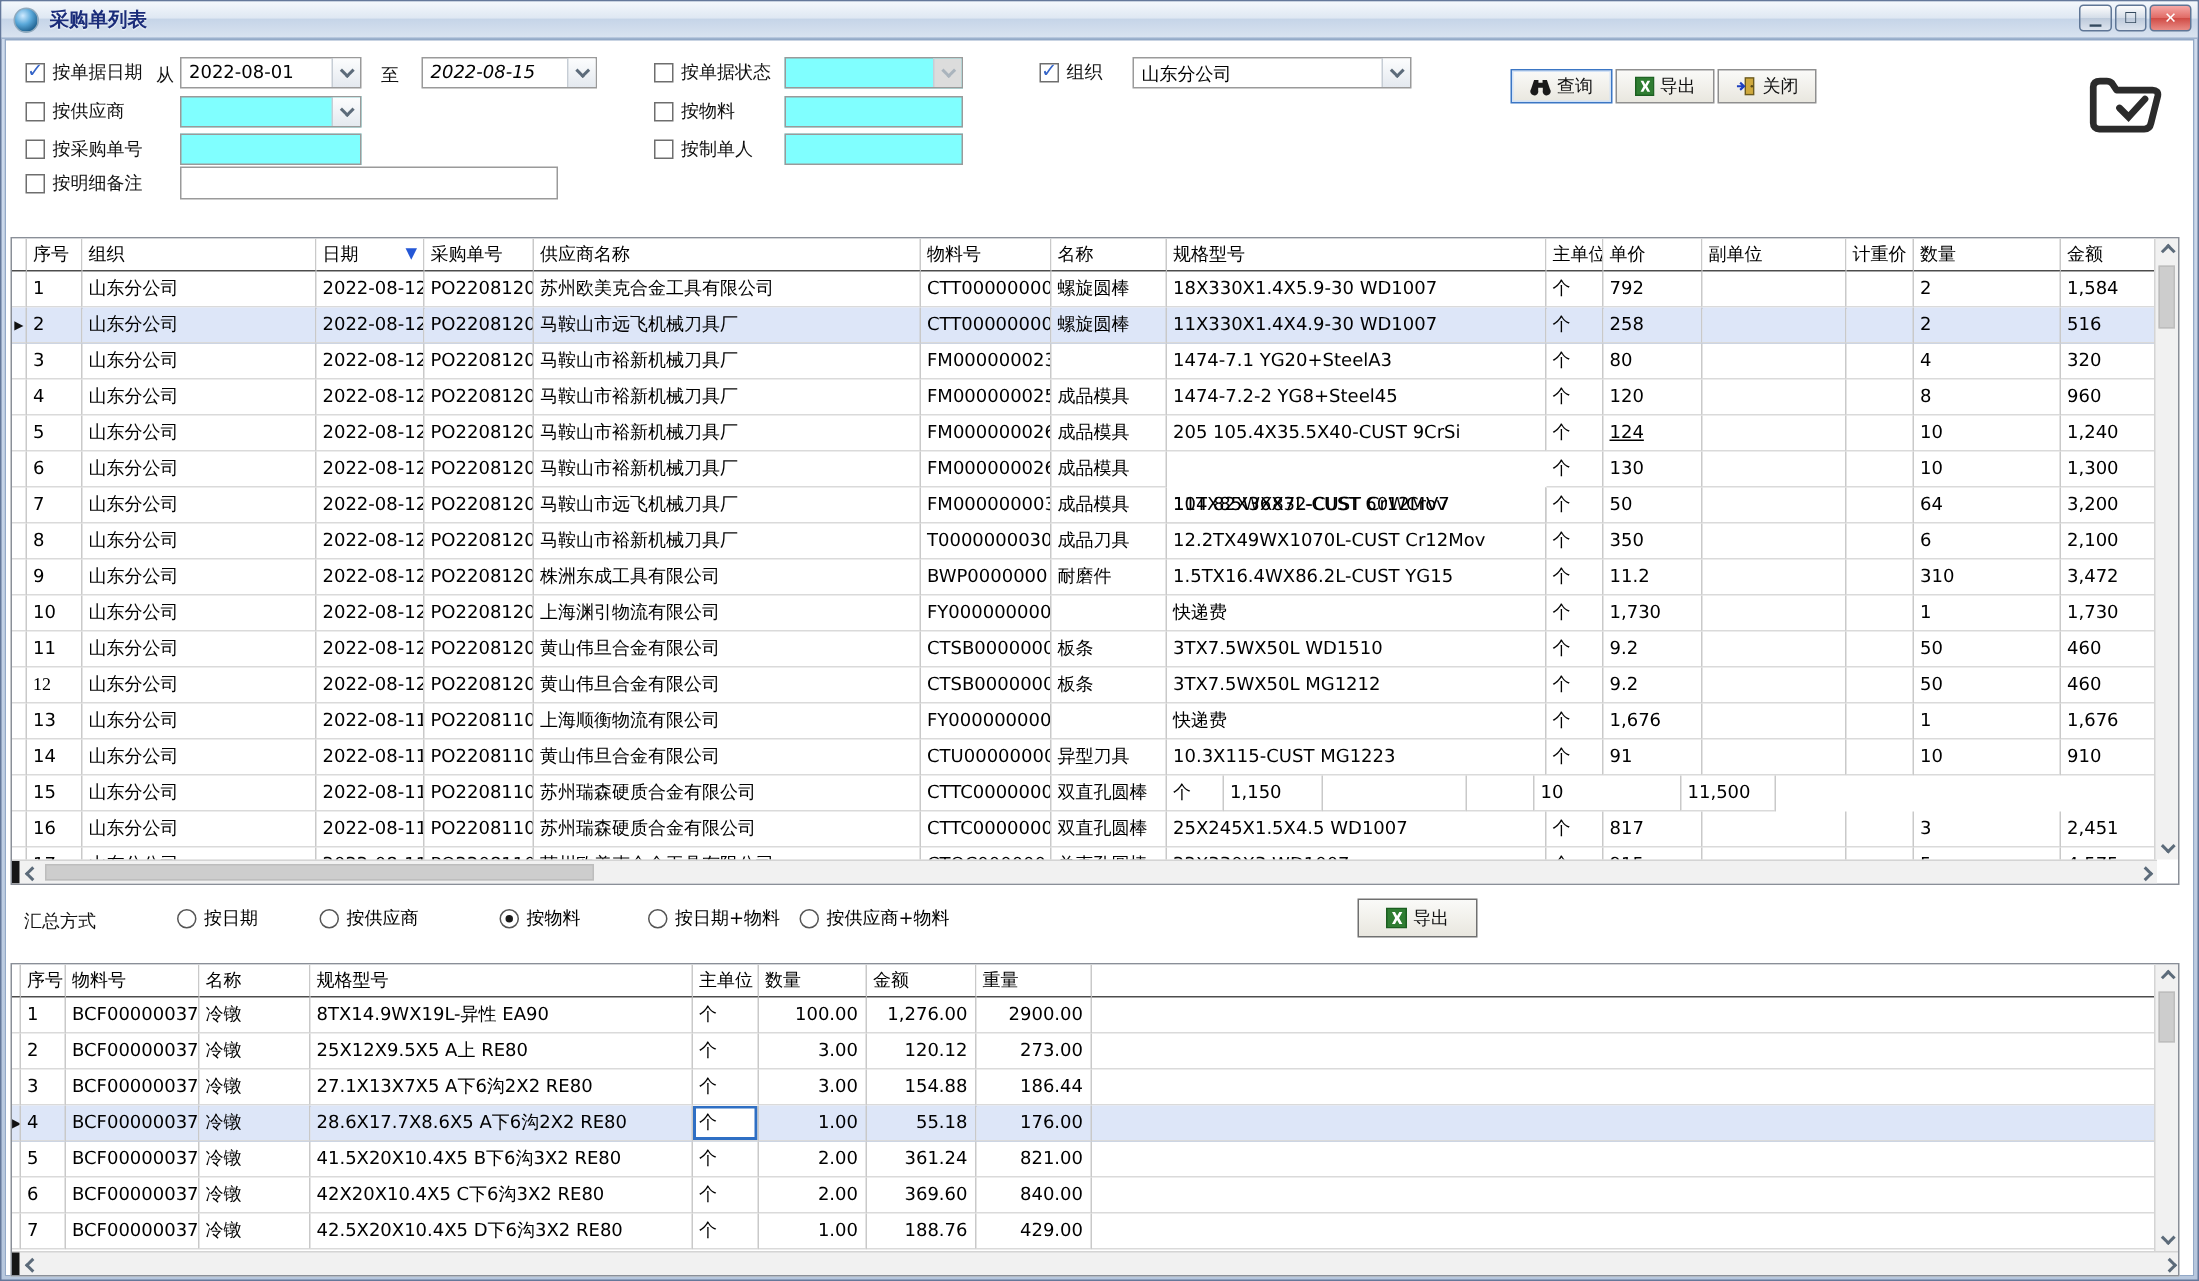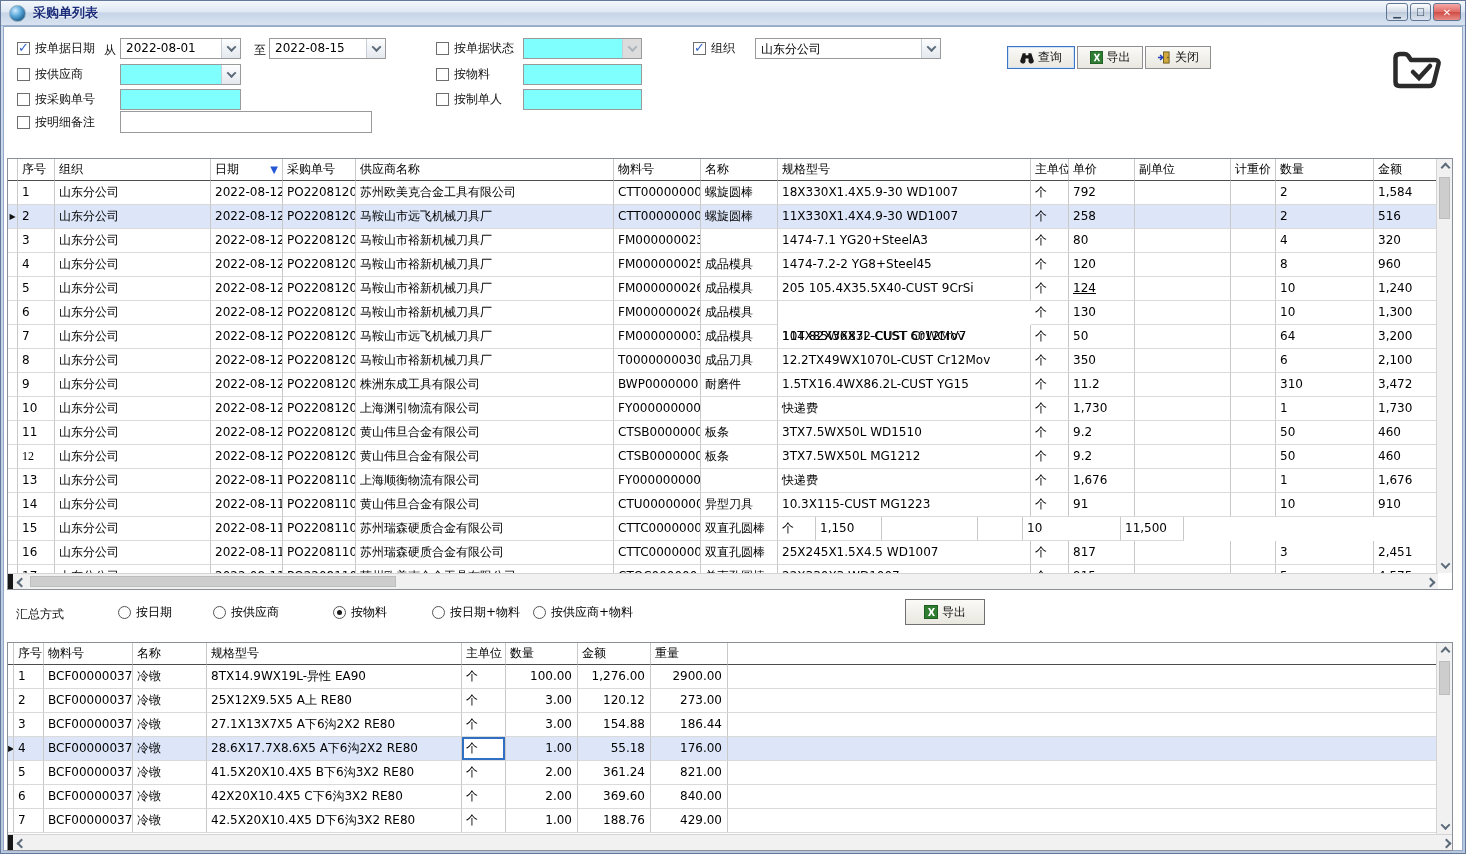--- a/index.html
+++ b/index.html
@@ -90,21 +90,21 @@
     <span>按单据日期</span>
   </div>
   <span class="lbl" style="left:104px;top:42px;">从</span>
   <div class="combo" style="left:120px;top:38px;width:121px;">
     <span class="combo-text">2022-08-01</span>
     <span class="combo-btn">
         <i class="chev d"></i>
       </span>
   </div>
   <span class="lbl" style="left:254px;top:42px;">至</span>
-  <div class="combo" style="left:269px;top:38px;width:117px;">
+  <div class="combo" style="left:281px;top:38px;width:117px;font-style:italic;">
     <span class="combo-text">2022-08-15</span>
     <span class="combo-btn">
         <i class="chev d"></i>
       </span>
   </div>
 
   <div class="fgroup" style="left:436px;top:40px;">
     <span class="cb"></span>
     <span>按单据状态</span>
   </div>

